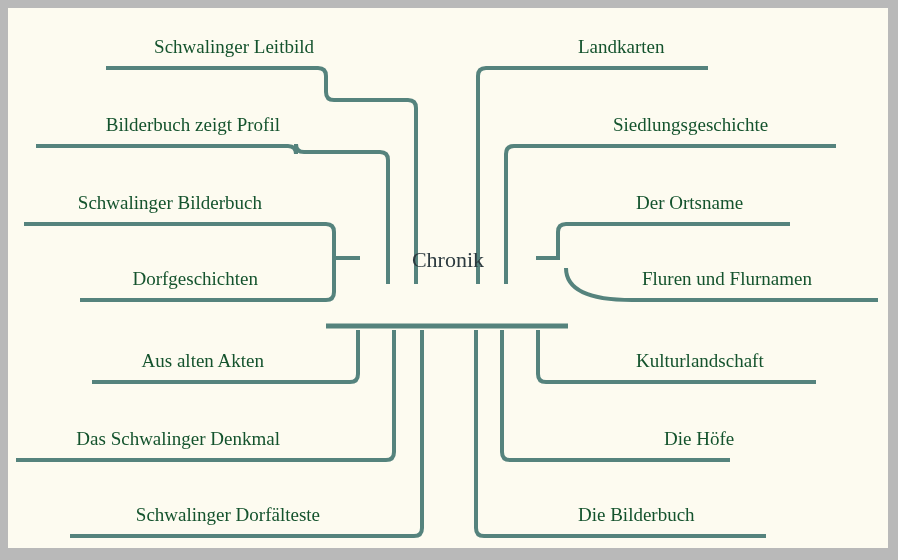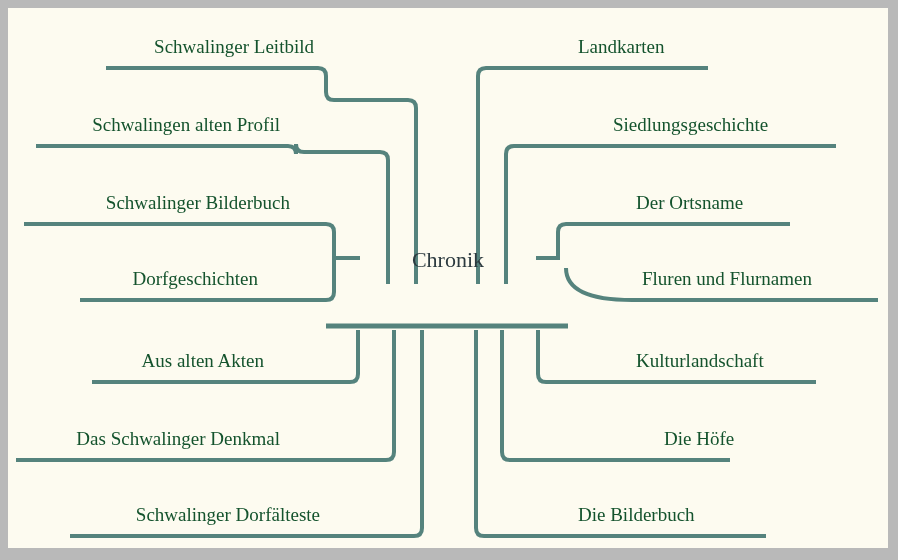--- a/index.html
+++ b/index.html
@@ -104,22 +104,22 @@
 
         <path d="M 562 528 L 758 528 M 468 322 L 468 520 Q 468 528 476 528 L 562 528"></path>
       </g>
     </svg>
 
     <div id="center-node">
       <span>Chronik</span>
     </div>
 
     <div class="node-label branch-label left-label" style="left:0px; top:28px; width:306px;">Schwalinger Leitbild</div>
-    <div class="node-label branch-label left-label" style="left:0px; top:106px; width:272px;">Schwalingen alten Profil</div>
-    <div class="node-label branch-label left-label" style="left:0px; top:184px; width:254px;margin-left:28px;">Schwalinger Bilderbuch</div>
+    <div class="node-label branch-label left-label" style="left:0px; top:106px; width:272px;">Bilderbuch zeigt Profil</div>
+    <div class="node-label branch-label left-label" style="left:0px; top:184px; width:254px;">Schwalinger Bilderbuch</div>
     <div class="node-label branch-label left-label" style="left:0px; top:260px; width:250px;">Dorfgeschichten</div>
     <div class="node-label branch-label left-label" style="left:0px; top:342px; width:256px;">Aus alten Akten</div>
     <div class="node-label branch-label left-label" style="left:0px; top:420px; width:272px;">Das Schwalinger Denkmal</div>
     <div class="node-label branch-label left-label" style="left:0px; top:496px; width:312px;">Schwalinger Dorfälteste</div>
 
     <div class="node-label branch-label right-label" style="left:605px; top:106px; width:275px;">Siedlungsgeschichte</div>
     <div class="node-label branch-label right-label" style="left:570px; top:28px; width:300px;">Landkarten</div>
     <div class="node-label branch-label right-label" style="left:628px; top:184px; width:250px;">Der Ortsname</div>
     <div class="node-label branch-label right-label" style="left:634px; top:260px; width:246px;">Fluren und Flurnamen</div>
     <div class="node-label branch-label right-label" style="left:628px; top:342px; width:252px;">Kulturlandschaft</div>

